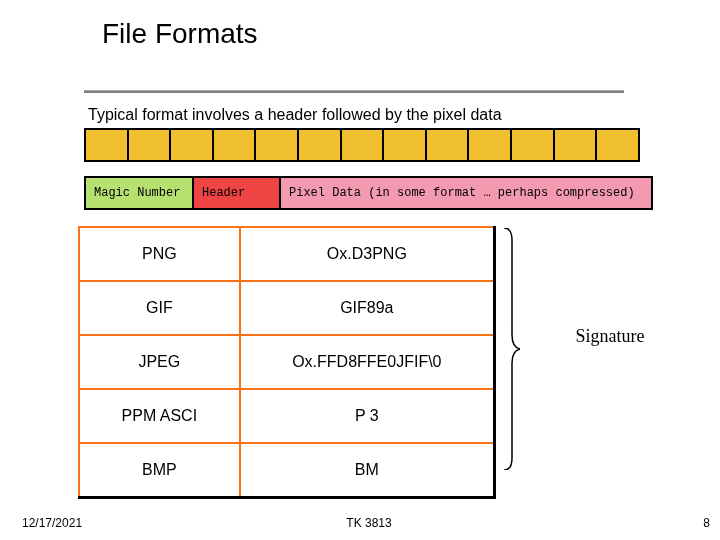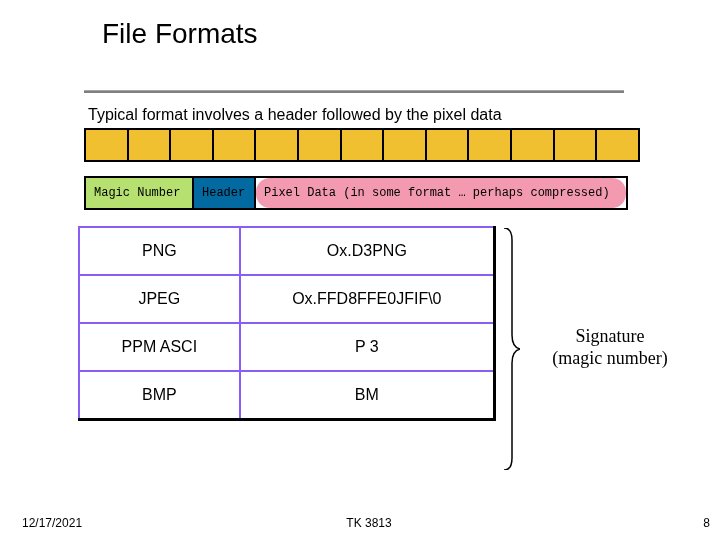--- a/index.html
+++ b/index.html
@@ -64,38 +64,38 @@
   .structure-row .seg {
     height: 100%;
     border-right: 2px solid #000;
     display: flex;
     align-items: center;
     padding: 0 8px;
     font-family: Liberation Mono, monospace;
     font-size: 12px;
     color: #000;
   }
-  .structure-row .seg:last-child { border-right: none; border-radius: 14px; }
+  .structure-row .seg:last-child { border-right: none; }
   .seg-magic  { width: 108px; background: #b6e070; }
-  .seg-header { width: 62px;  background: #0369a1; }
+  .seg-header { width: 87px;  background: #ef4444; }
   .seg-pixel  { width: 370px; background: #f39ab0; }
   
   .formats-table {
     position: absolute;
     top: 226px;
     left: 78px;
     width: 418px;
     border: 2px solid #000;
     border-bottom: 3px solid #000;
     border-right: 3px solid #000;
     border-collapse: collapse;
   }
   .formats-table td {
-    border: 2px solid #8b5cf6;
-    height: 48px;
+    border: 2px solid #f97316;
+    height: 54px;
     text-align: center;
     vertical-align: middle;
     font-size: 16px;
     font-family: Arial, sans-serif;
     color: #000;
   }
   .formats-table td.col-format { width: 162px; }
   .formats-table td.col-sig { width: 256px; }
   
   .brace {
@@ -170,20 +170,24 @@
   <div class="seg seg-magic">Magic Number</div>
   <div class="seg seg-header">Header</div>
   <div class="seg seg-pixel">Pixel Data (in some format … perhaps compressed)</div>
 </div>
 
 <table class="formats-table">
   <tbody>
       <tr>
     <td class="col-format">PNG</td>
     <td class="col-sig">Ox.D3PNG</td>
+  </tr>
+  <tr>
+    <td class="col-format">GIF</td>
+    <td class="col-sig">GIF89a</td>
   </tr>
   <tr>
     <td class="col-format">JPEG</td>
     <td class="col-sig">Ox.FFD8FFE0JFIF\0</td>
   </tr>
   <tr>
     <td class="col-format">PPM ASCI</td>
     <td class="col-sig">P 3</td>
   </tr>
   <tr>
@@ -200,18 +204,17 @@
              L12,106
              Q12,118 20,120
              Q12,122 12,134
              L12,228
              Q12,240 4,240" fill="none" stroke="#000" stroke-width="1.5"></path>
   </svg>
 </div>
 
 <div class="annotation">
   <span>Signature</span><br>
-  <span>(magic number)</span>
 </div>
 
 <div class="footer-date">12/17/2021</div>
 <div class="footer-center">TK 3813</div>
 <div class="footer-num">8</div>
 
 </body></html>

